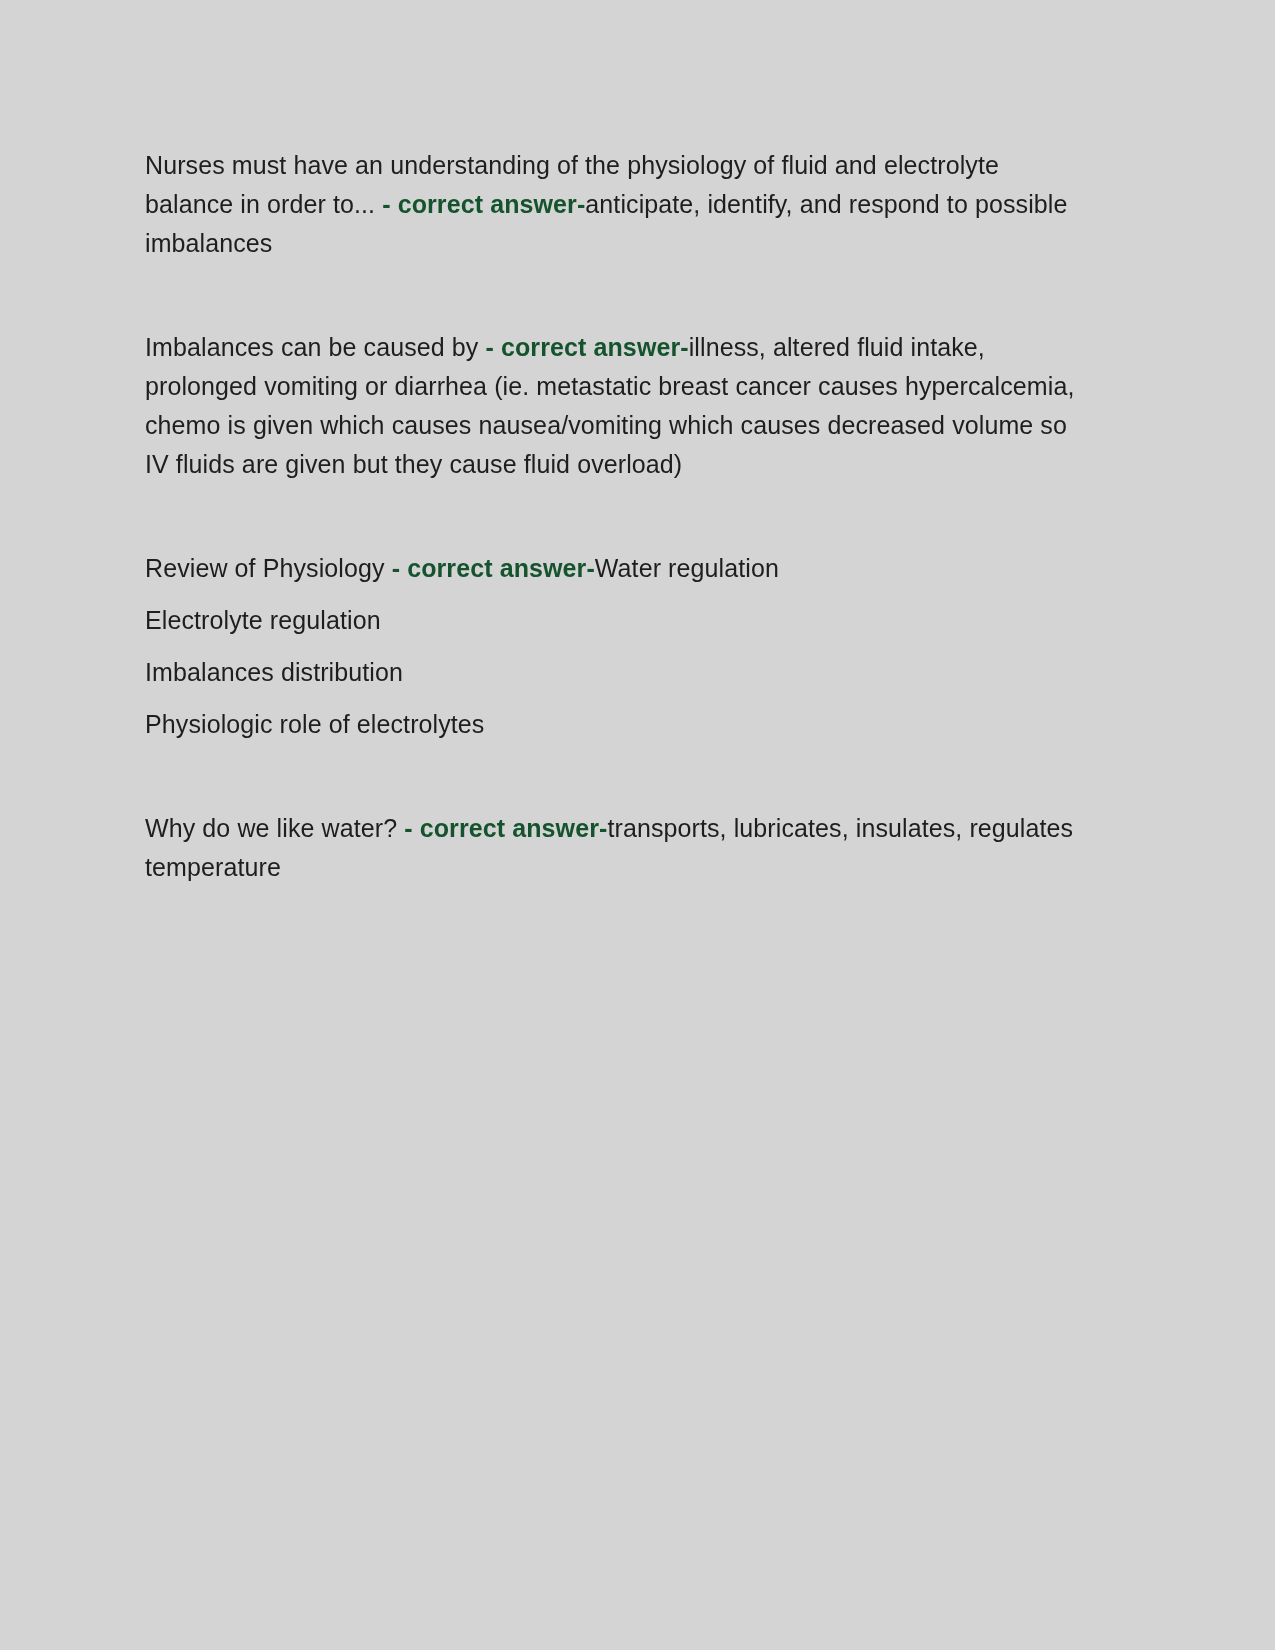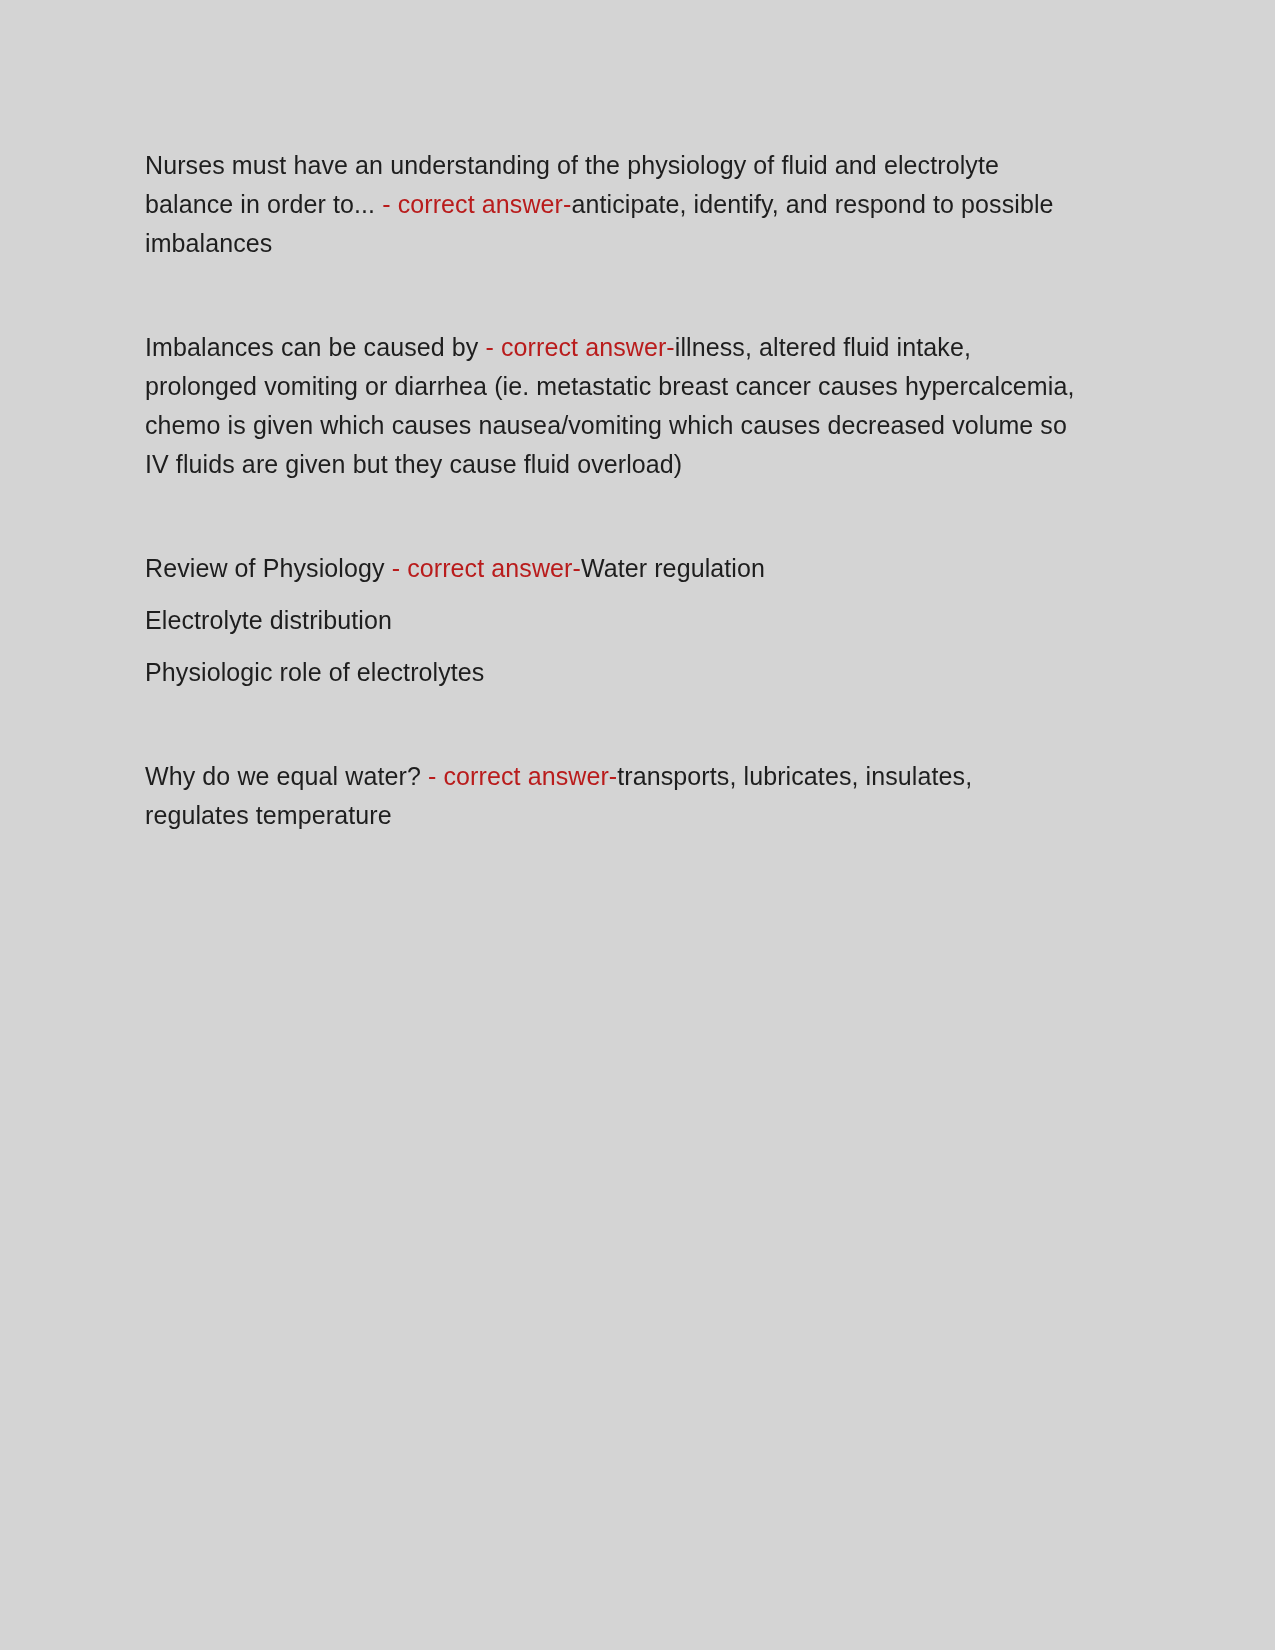--- a/index.html
+++ b/index.html
@@ -25,42 +25,43 @@
   p.para {
     margin: 0 0 13px 0;
     font-size: 25px;
     line-height: 39px;
     letter-spacing: 0.1px;
   }
   p.para.gap-after {
     margin-bottom: 65px;
   }
   .answer-label {
-    color: #b91c1c;
-    font-weight: normal;
+    color: #14532d;
+    font-weight: bold;
   }
 </style>
 </head>
 <body>
 
 <div class="page">
   <div class="content">
 
     <p class="para gap-after"><span>Nurses must have an understanding of the physiology of fluid and electrolyte balance in order to... </span><span class="answer-label">- correct answer-</span><span>anticipate, identify, and respond to possible imbalances</span></p>
 
 
     <p class="para gap-after"><span>Imbalances can be caused by </span><span class="answer-label">- correct answer-</span><span>illness, altered fluid intake, prolonged vomiting or diarrhea (ie. metastatic breast cancer causes hypercalcemia, chemo is given which causes nausea/vomiting which causes decreased volume so IV fluids are given but they cause fluid overload)</span></p>
 
 
     <p class="para"><span>Review of Physiology </span><span class="answer-label">- correct answer-</span><span>Water regulation</span></p>
 
 
 
+    <p class="para"><span>Electrolyte regulation</span></p>
 
-    <p class="para"><span>Electrolyte distribution</span></p>
+    <p class="para"><span>Imbalances distribution</span></p>
 
     <p class="para gap-after"><span>Physiologic role of electrolytes</span></p>
 
-    <p class="para"><span>Why do we equal water? </span><span class="answer-label">- correct answer-</span><span>transports, lubricates, insulates, regulates temperature</span></p>
+    <p class="para"><span>Why do we like water? </span><span class="answer-label">- correct answer-</span><span>transports, lubricates, insulates, regulates temperature</span></p>
 
 
   </div>
 </div>
 
 </body></html>

